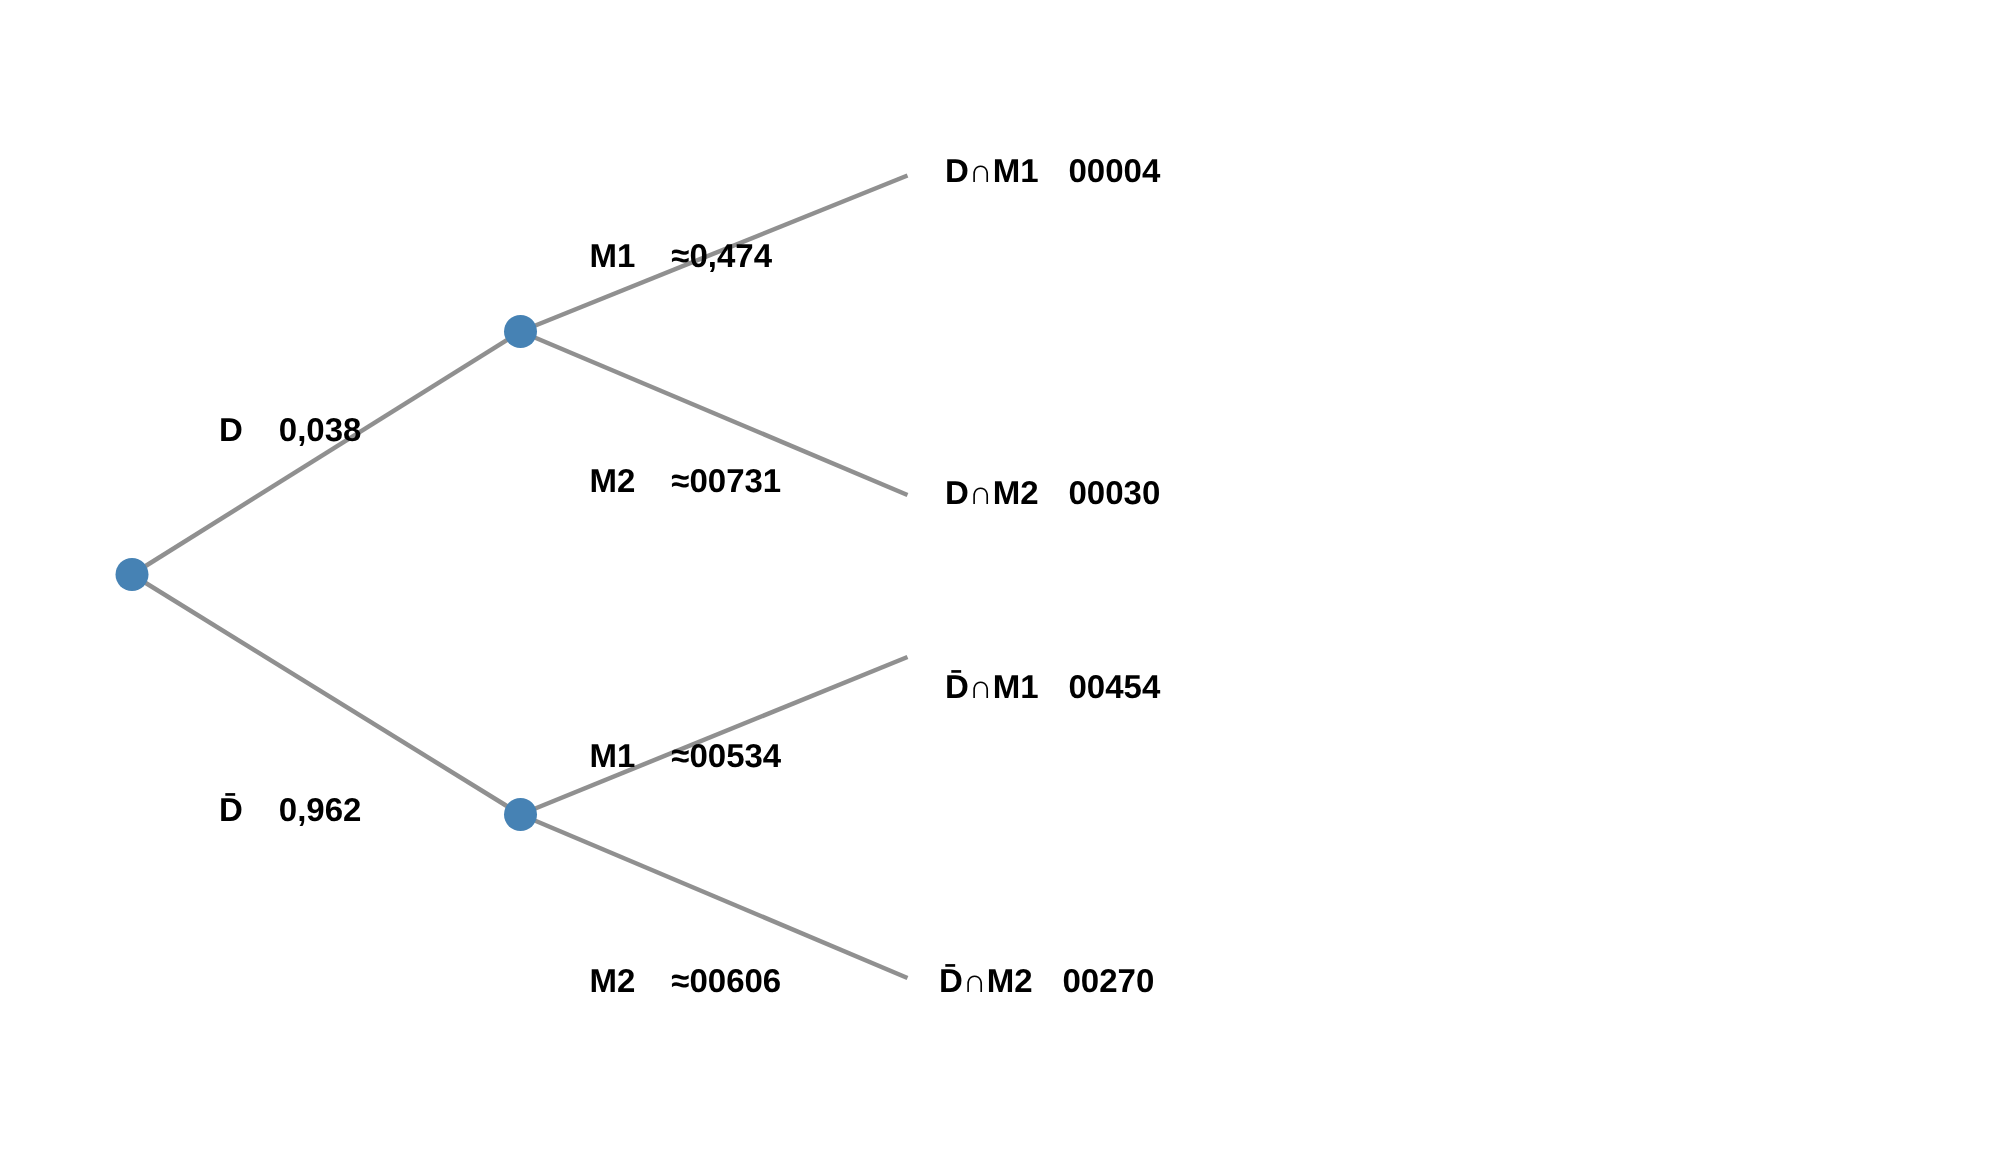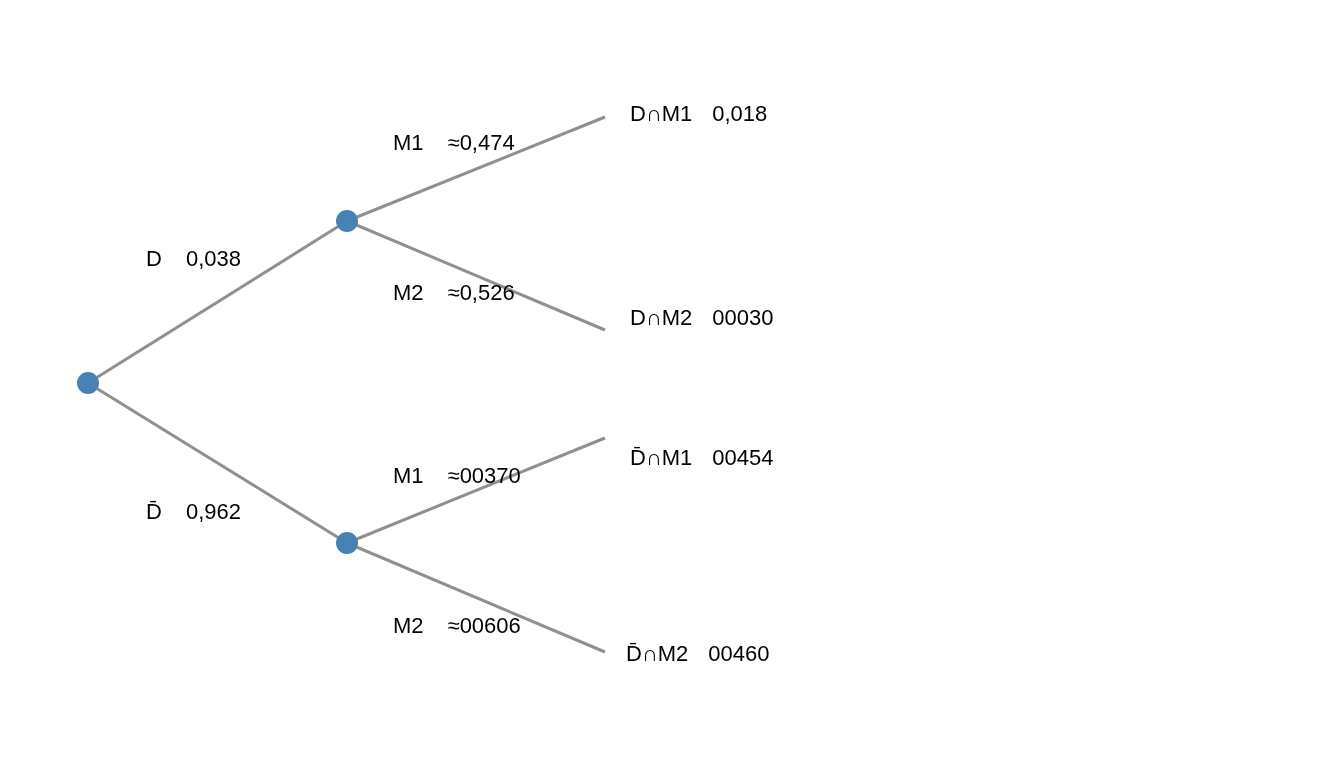--- a/index.html
+++ b/index.html
@@ -30,22 +30,23 @@
     fill: var(--node-color, #4682B4);
     stroke: none;
   }
   .lbl {
     position: absolute;
     display: flex;
     align-items: flex-start;
     white-space: nowrap;
     font-size: 22px;
     line-height: 26px;
+    font-weight: bold;
   }
-  .lbl.branch { column-gap: 24px; }
+  .lbl.branch { column-gap: 24px; margin-top: 28px; }
   .lbl.leaf   { column-gap: 20px; }
 </style>
 </head>
 <body>
 
 <div class="stage">
 
   <svg width="1344" height="768" viewBox="0 0 1344 768">
     <line class="edge" x1="88" y1="383" x2="347" y2="221"></line>
     <line class="edge" x1="88" y1="383" x2="347" y2="543"></line>
@@ -66,41 +67,41 @@
     <span>D̄</span>
     <span>0,962</span>
   </div>
 
   <div class="lbl branch" style="left:393px; top:130px">
     <span>M1</span>
     <span>≈0,474</span>
   </div>
   <div class="lbl branch" style="left:393px; top:280px">
     <span>M2</span>
-    <span>≈0,526</span>
+    <span>≈00731</span>
   </div>
   <div class="lbl branch" style="left:393px; top:463px">
     <span>M1</span>
-    <span>≈00370</span>
+    <span>≈00534</span>
   </div>
   <div class="lbl branch" style="left:393px; top:613px">
     <span>M2</span>
     <span>≈00606</span>
   </div>
 
   <div class="lbl leaf" style="left:630px; top:101px">
     <span>D∩M1</span>
-    <span>0,018</span>
+    <span>00004</span>
   </div>
-  <div class="lbl leaf" style="left:630px; top:305px">
+  <div class="lbl leaf" style="left:630px; top:316px">
     <span>D∩M2</span>
     <span>00030</span>
   </div>
   <div class="lbl leaf" style="left:630px; top:445px">
     <span>D̄∩M1</span>
     <span>00454</span>
   </div>
   <div class="lbl leaf" style="left:626px; top:641px">
     <span>D̄∩M2</span>
-    <span>00460</span>
+    <span>00270</span>
   </div>
 
 </div>
 
 </body></html>

